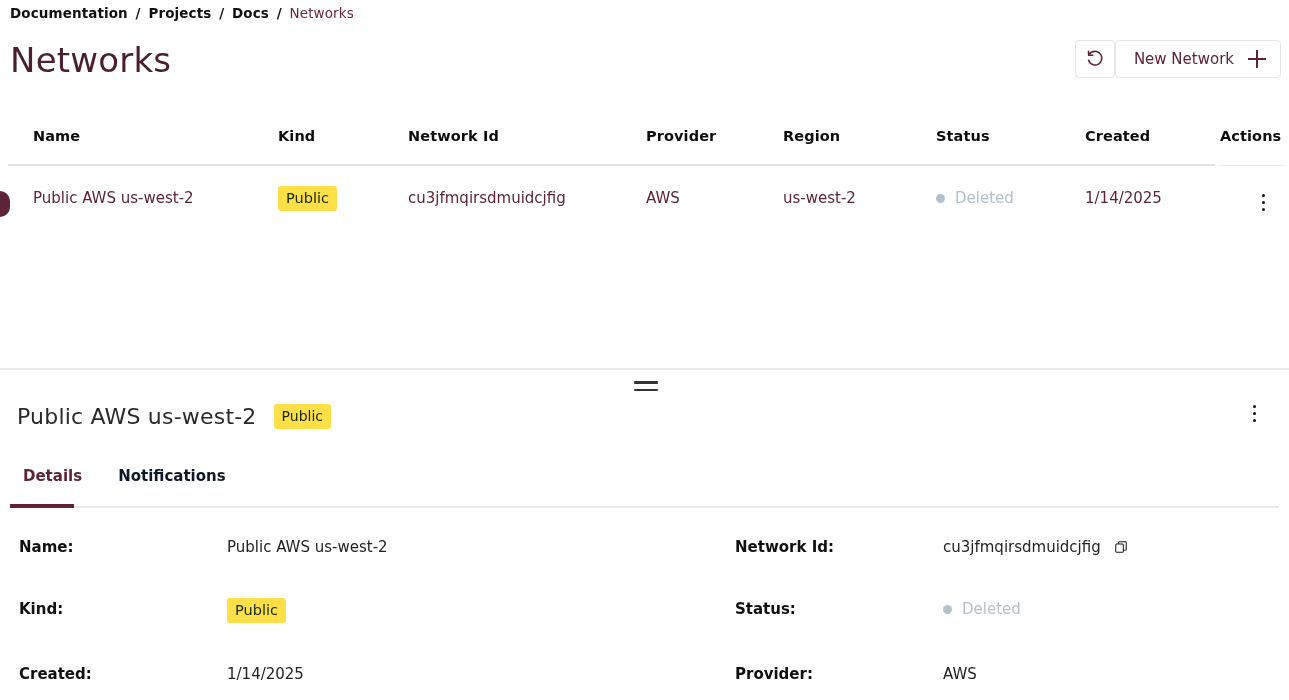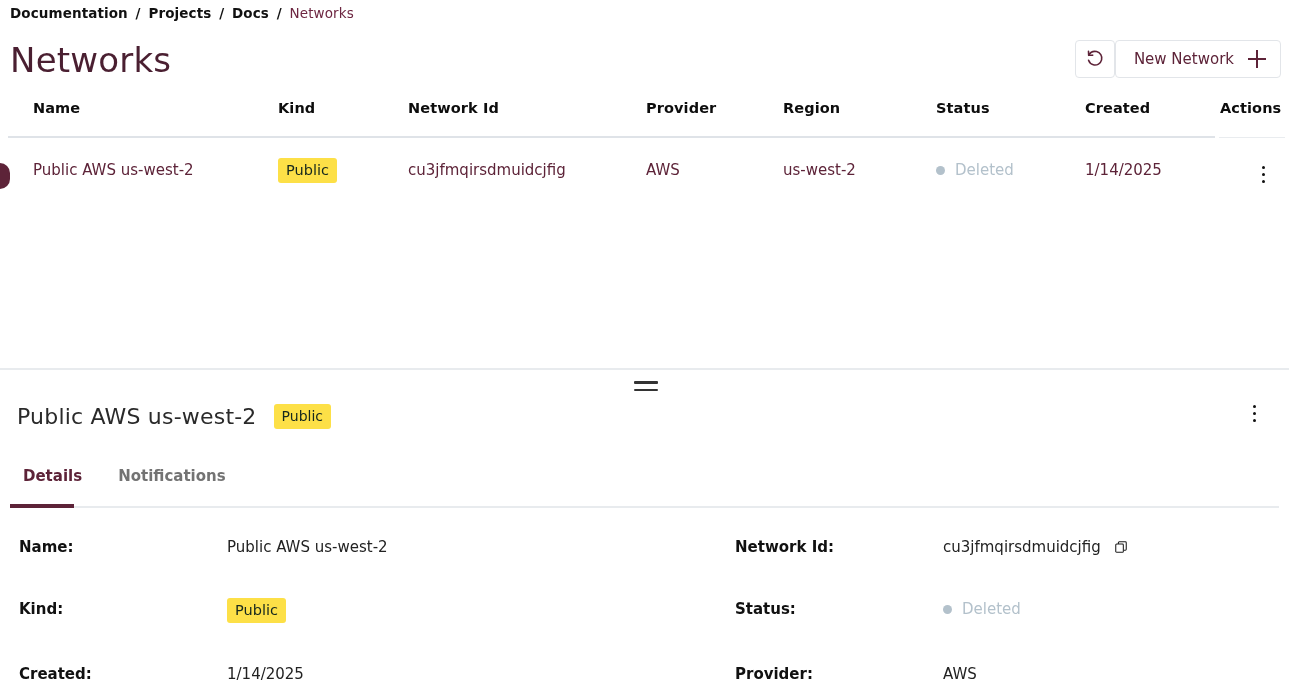--- a/index.html
+++ b/index.html
@@ -70,21 +70,21 @@
     width: 18px; height: 18px;
     display: inline-block;
   }
   .plus-glyph::before, .plus-glyph::after {
     content: ""; position: absolute; background: #5d2338;
   }
   .plus-glyph::before { left: 0; right: 0; top: 8px; height: 2.4px; }
   .plus-glyph::after { top: 0; bottom: 0; left: 8px; width: 2.4px; }
 
   
-  .table-wrap { position: absolute; left: 0; top: 100px; width: 1151px; }
+  .table-wrap { position: absolute; left: 0; top: 128px; width: 1151px; }
   .tbl { width: 100%; border-collapse: collapse; table-layout: fixed; }
   .tbl th {
     text-align: left;
     font-size: 14.5px;
     font-weight: 700;
     color: #0d0d0d;
     padding: 0 0 16px 0;
     letter-spacing: .1px;
   }
   .tbl th.actions-col { text-align: right; padding-right: 13px; }
@@ -160,21 +160,21 @@
   }
   .detail-badge { margin-left: 17px; }
   .detail-badge .badge { font-size: 14px; padding: 3px 8px 4px; }
   .detail-kebab { position: absolute; right: 31px; top: 11px; }
 
   .tabs {
     position: relative; height: 42px; margin-top: 26px;
     display: flex; align-items: flex-start; gap: 24px; padding-left: 17px;
   }
   .tab {
-    font-size: 15px; font-weight: 700; color: #737373; cursor: pointer;
+    font-size: 15px; font-weight: 700; color: #0f172a; cursor: pointer;
     padding-bottom: 10px; background: none; border: none; font-family: inherit;
   }
   .tab.active { color: #5d2338; }
   .tabs-rule {
     position: absolute; left: 10px; right: 10px; bottom: 0;
     height: 2px; background: #e8ebee;
   }
   .tabs-active-bar {
     position: absolute; left: 10px; bottom: 0;
     width: 64px; height: 4px; background: #5d2338; z-index: 2;

